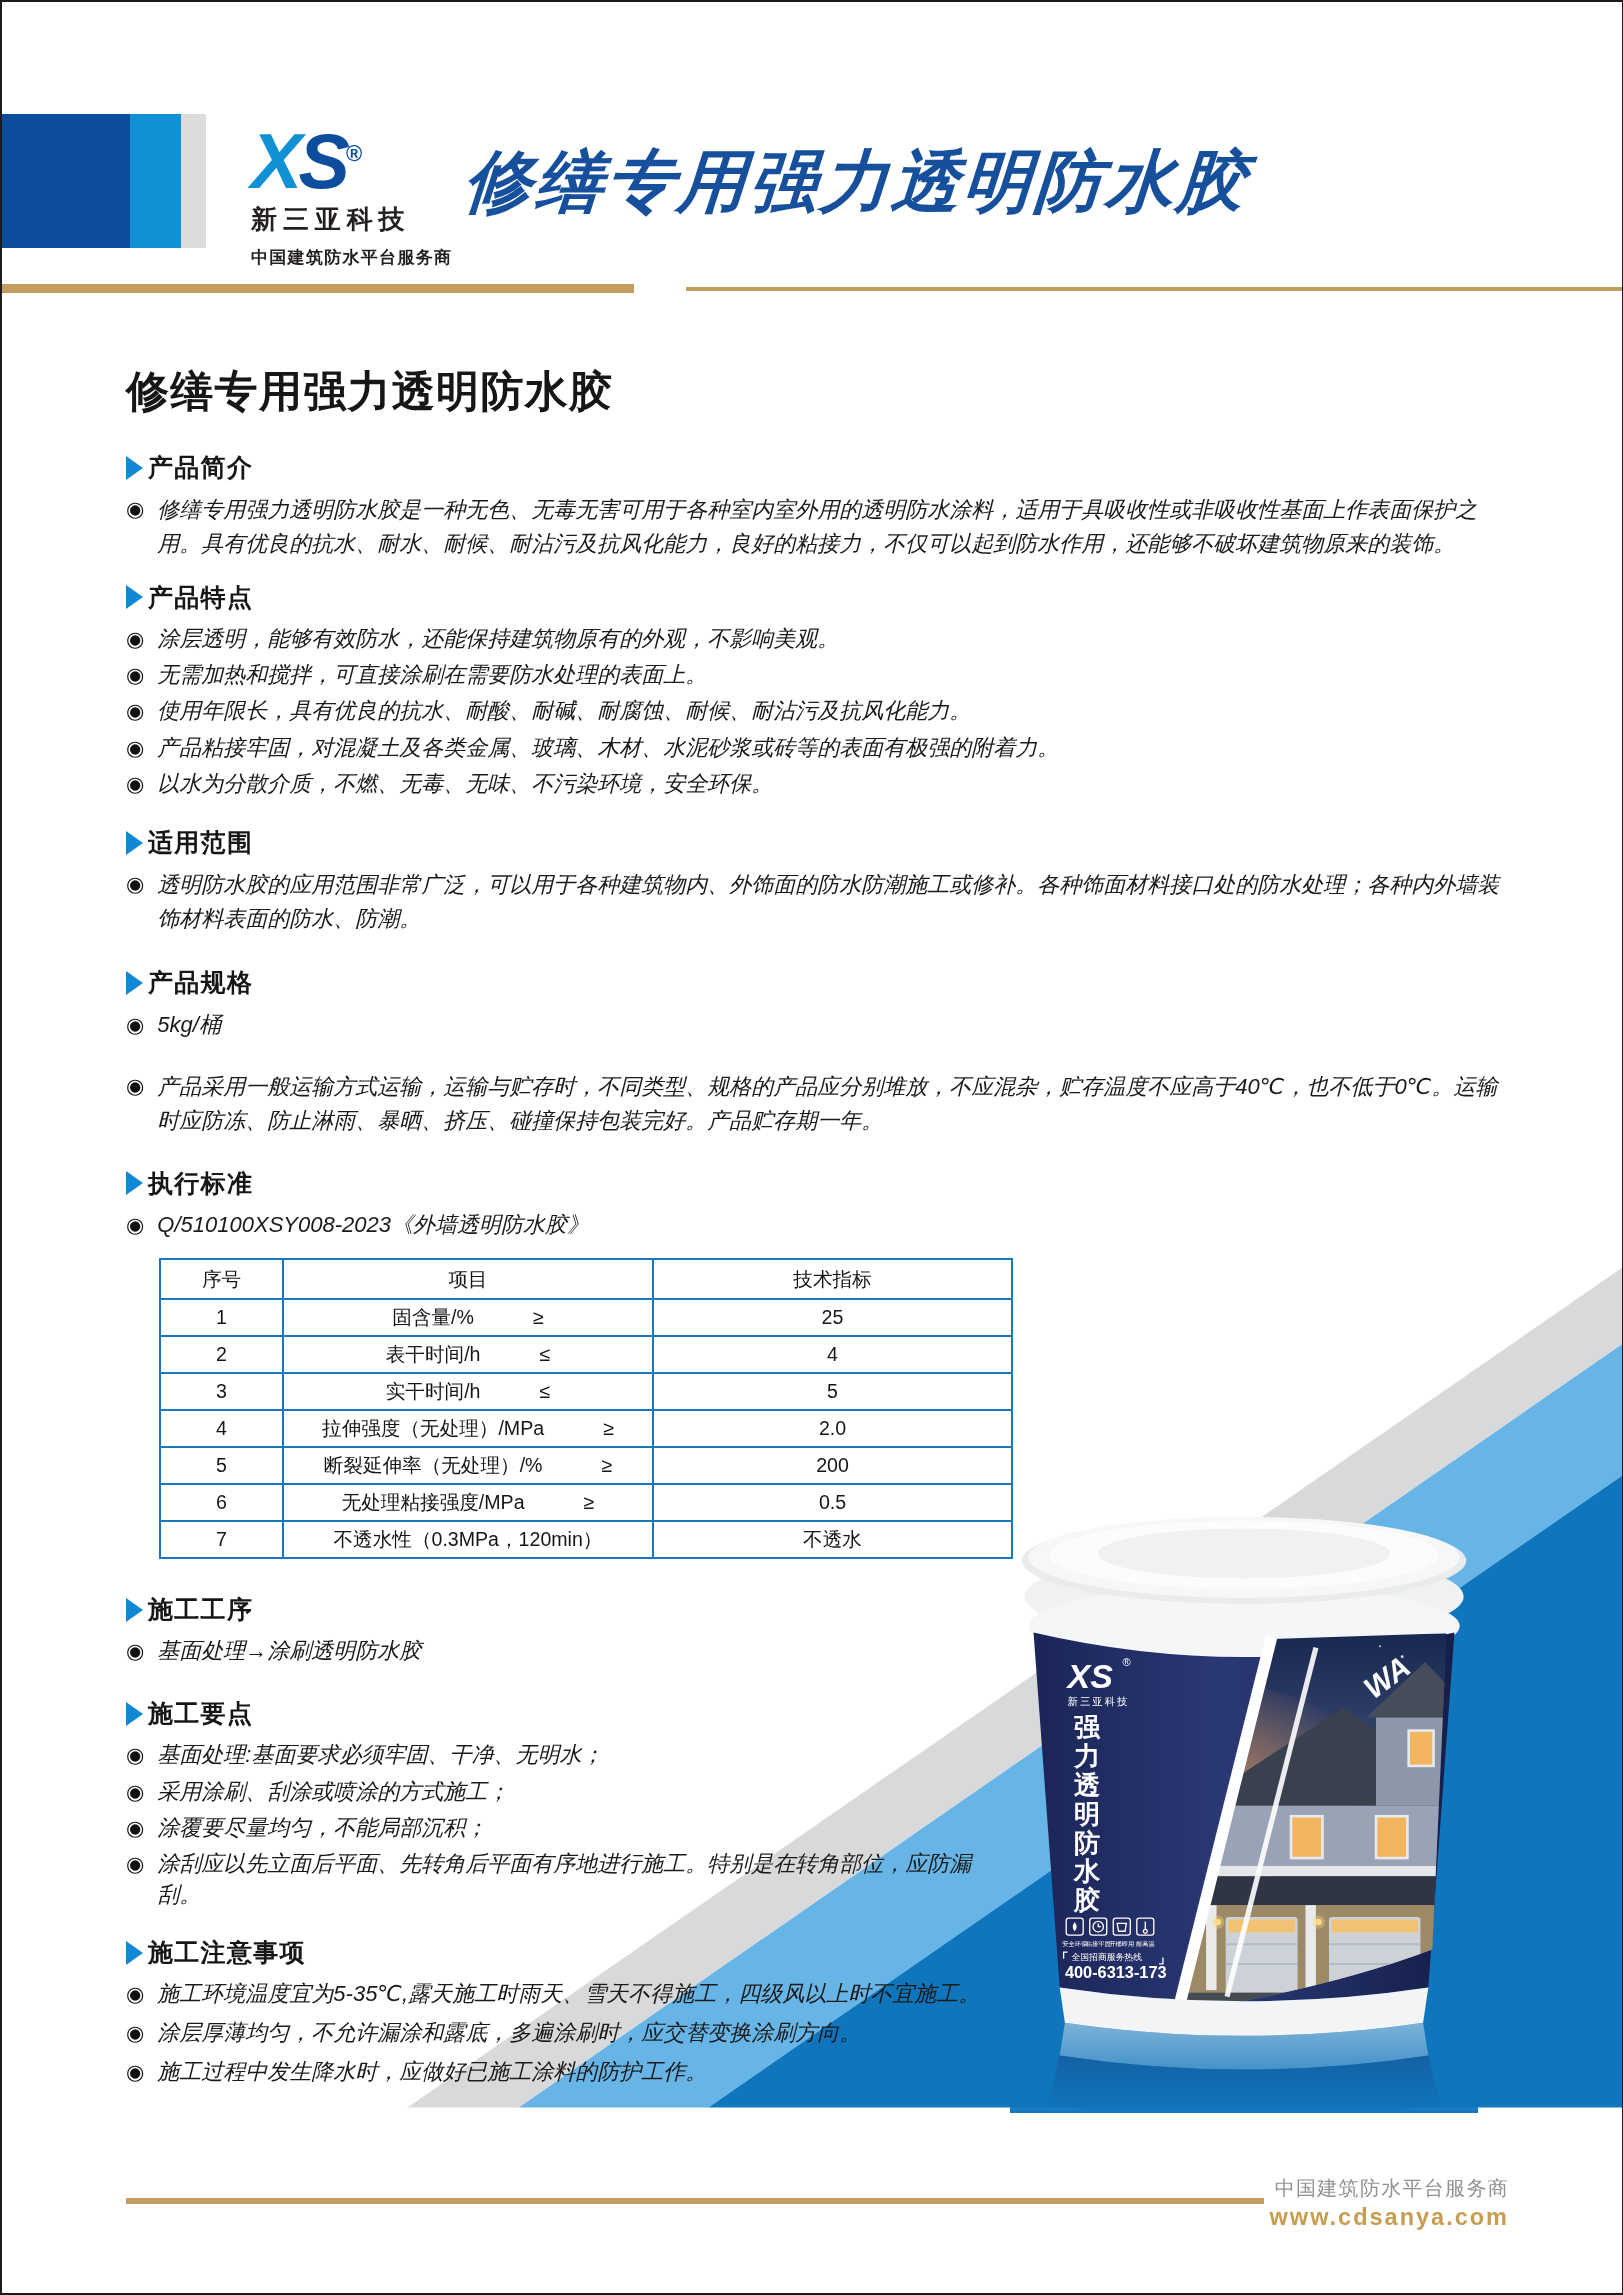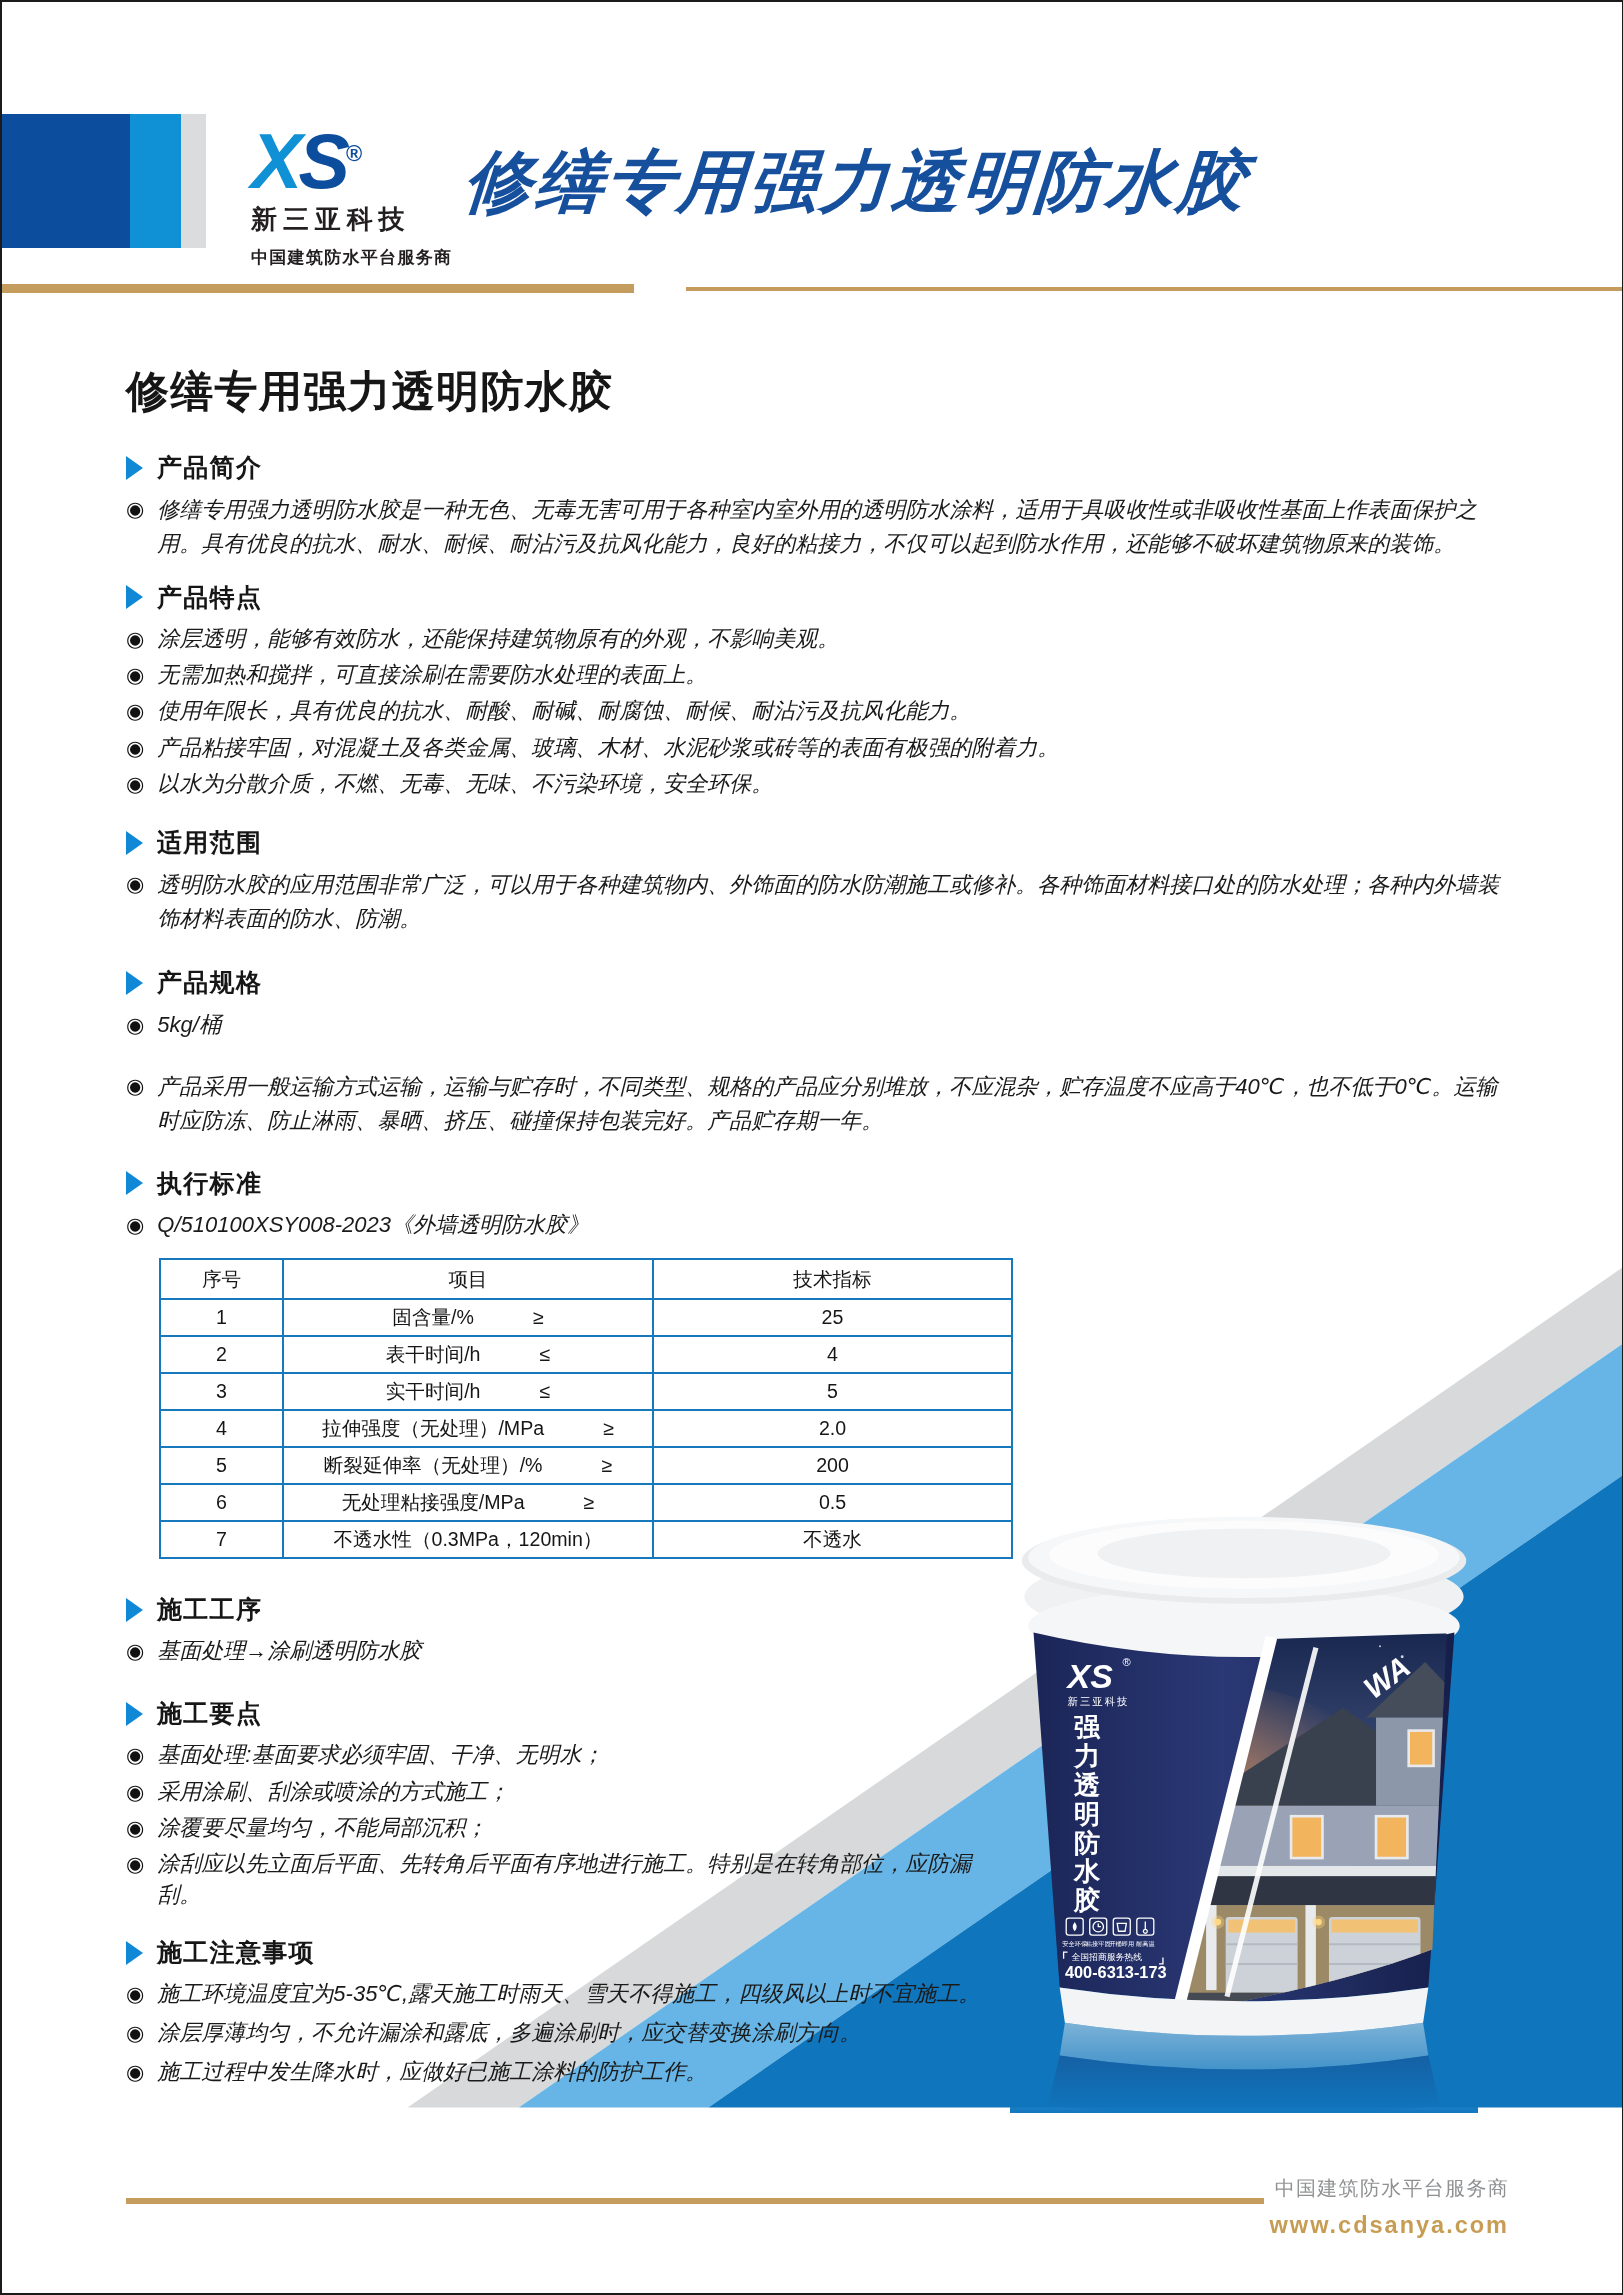--- a/index.html
+++ b/index.html
@@ -26,21 +26,21 @@
     position:absolute;left:462px;top:135px;margin:0;z-index:2;
     font-size:68px;font-weight:900;font-style:italic;color:#164F9C;
     letter-spacing:3.3px;transform:skewX(-4deg);white-space:nowrap;
   }
   .gold-bar{position:absolute;left:0;top:282px;width:632px;height:8.5px;background:#C49C5E;z-index:2;}
   .gold-line{position:absolute;left:684px;top:285px;width:940px;height:3.9px;background:#C49C5E;z-index:2;}
   
   .content{position:absolute;left:124px;top:361px;width:1377px;z-index:2;}
   .doc-title{font-size:43px;font-weight:bold;color:#161616;margin:0 0 30px 0;letter-spacing:1.3px;}
   .sec{margin:0;}
-  .sec-h{display:flex;align-items:center;gap:14px;margin:0 0 9.2px 0;font-size:25px;font-weight:bold;color:#161616;letter-spacing:1.3px;}
+  .sec-h{display:flex;align-items:center;gap:5px;margin:0 0 9.2px 0;font-size:25px;font-weight:bold;color:#161616;letter-spacing:1.3px;}
   .tri{width:0;height:0;border-left:17px solid #1088D6;border-top:12.4px solid transparent;border-bottom:12.4px solid transparent;}
   .bullet{display:flex;gap:13px;font-size:22px;line-height:31px;margin:0;}
   .bullet .dot{flex:0 0 auto;font-size:21px;line-height:31px;color:#111;}
   .bullet p{margin:0;flex:1;font-style:italic;}
   .para .bullet p{line-height:34px;}
   .narrow p{max-width:837px;}
   
   .s1{margin-top:0;}
   .s2{margin-top:19.6px;}
   .s2 .bullet,.s8 .bullet{margin-bottom:5.2px;}
@@ -62,21 +62,21 @@
   .std-table col.c3{width:359px;}
   .ic{display:flex;justify-content:center;align-items:center;}
   .ic .op{margin-left:59px;}
   .ic .op:empty{display:none;margin:0;}
   
   .bucket{position:absolute;left:1008px;top:1490px;width:468px;height:621px;z-index:3;}
   
   .footer-line{position:absolute;left:124px;top:2196px;width:1138px;height:5.9px;background:#C49C5E;z-index:2;}
   .footer-text{position:absolute;right:113px;top:2173px;text-align:right;z-index:2;}
   .f-tagline{font-size:20px;color:#8F9193;letter-spacing:1.3px;}
-  .f-site{font-size:23.5px;font-weight:bold;color:#C79C53;letter-spacing:2px;margin-top:10px;}
+  .f-site{font-size:23.5px;font-weight:bold;color:#C79C53;letter-spacing:2px;margin-top:2px;}
 </style>
 </head>
 <body>
 
 <div class="page">
 
   <svg class="stripes" viewBox="0 0 2483 3510" aria-hidden="true">
     <polygon points="620,3220 790,3220 2483,2049 2483,1932" fill="#D8D9DA"></polygon>
     <polygon points="790,3220 1080,3220 2483,2250 2483,2049" fill="#66B5E6"></polygon>
     <polygon points="1080,3220 2483,2250 2483,3220" fill="#0F76BE"></polygon>

